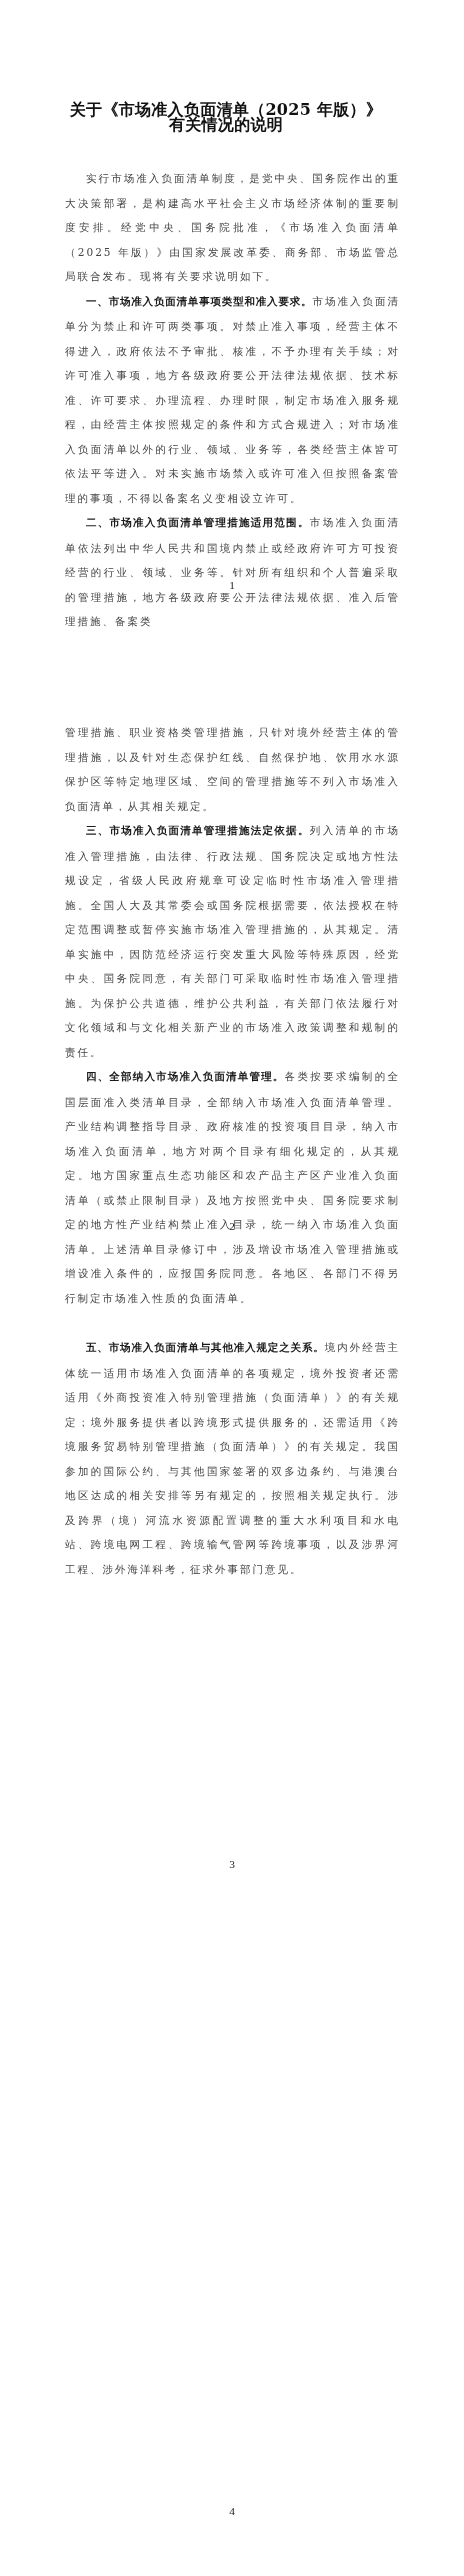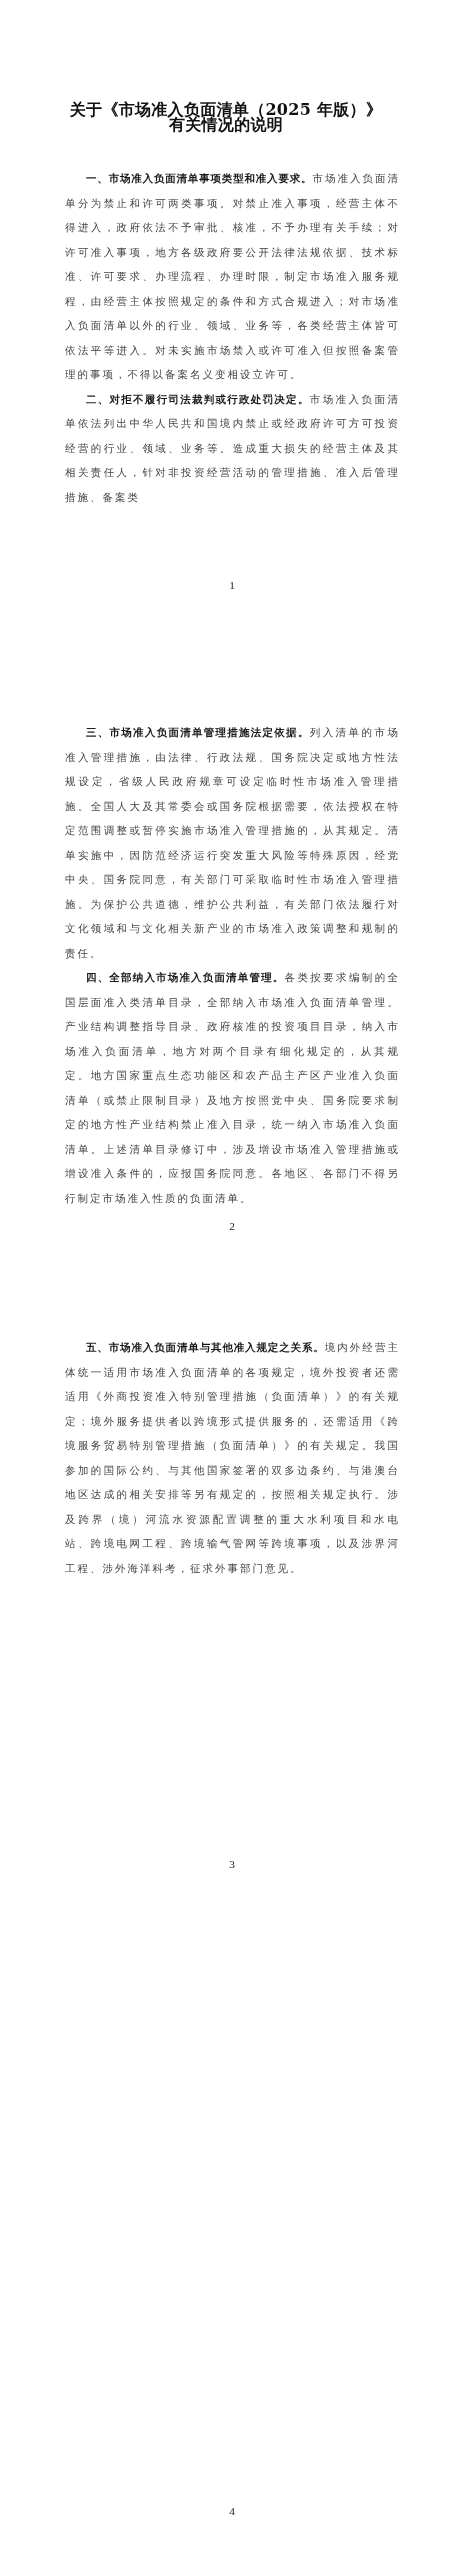--- a/index.html
+++ b/index.html
@@ -4,38 +4,40 @@
 <style>
   html, body { margin:0; padding:0; background:#ffffff; }
   body { width:464px; height:2576px; position:relative; overflow:hidden;
          font-family: "DejaVu Serif", "Liberation Serif", serif; color:#3a3a3a; }
   .doc-title { position:absolute; left:0; width:452px; text-align:center;
                font-family:"DejaVu Serif","Liberation Serif",serif; font-weight:bold;
                color:#111; font-size:16px; letter-spacing:0.3px; }
   .page-block { position:absolute; left:65px; width:335px; }
   .para { margin:0; font-size:10.5px; line-height:24.5px; text-align:justify;
           text-align-last:left; letter-spacing:2px; text-indent:2em; color:#444; }
-  .para b { font-family:Liberation Sans, sans-serif; font-weight:bold;
+  .para b { font-family:Liberation Mono, monospace; font-weight:bold;
             color:#1a1a1a; letter-spacing:0.8px; }
   .page-num { position:absolute; left:0; width:464px; text-align:center;
               font-family:"Liberation Serif","DejaVu Serif",serif; font-size:11.4px; color:#222; }
 </style>
 </head>
 <body>
 
 <div class="doc-title" style="top:100px;">关于《市场准入负面清单（2025 年版）》</div>
 <div class="doc-title" style="top:115px;">有关情况的说明</div>
 
 <div class="page-block" style="top:166px;">
+  <p class="para">实行市场准入负面清单制度，是党中央、国务院作出的重大决策部署，是构建高水平社会主义市场经济体制的重要制度安排。经党中央、国务院批准，《市场准入负面清单（2025 年版）》由国家发展改革委、商务部、市场监管总局联合发布。现将有关要求说明如下。</p>
   <p class="para"><b>一、市场准入负面清单事项类型和准入要求。</b><span>市场准入负面清单分为禁止和许可两类事项。对禁止准入事项，经营主体不得进入，政府依法不予审批、核准，不予办理有关手续；对许可准入事项，地方各级政府要公开法律法规依据、技术标准、许可要求、办理流程、办理时限，制定市场准入服务规程，由经营主体按照规定的条件和方式合规进入；对市场准入负面清单以外的行业、领域、业务等，各类经营主体皆可依法平等进入。对未实施市场禁入或许可准入但按照备案管理的事项，不得以备案名义变相设立许可。</span></p>
-  <p class="para"><b>二、对拒不履行司法裁判或行政处罚决定。</b><span>市场准入负面清单依法列出中华人民共和国境内禁止或经政府许可方可投资经营的行业、领域、业务等。造成重大损失的经营主体及其相关责任人，针对非投资经营活动的管理措施、准入后管理措施、备案类</span></p>
+  <p class="para"><b>二、市场准入负面清单管理措施适用范围。</b><span>市场准入负面清单依法列出中华人民共和国境内禁止或经政府许可方可投资经营的行业、领域、业务等。针对所有组织和个人普遍采取的管理措施，地方各级政府要公开法律法规依据、准入后管理措施、备案类</span></p>
 </div>
 <div class="page-num" style="top:579px;">1</div>
 
 <div class="page-block" style="top:720px;">
+  <p class="para" style="text-indent:0;"><span>管理措施、职业资格类管理措施，只针对境外经营主体的管理措施，以及针对生态保护红线、自然保护地、饮用水水源保护区等特定地理区域、空间的管理措施等不列入市场准入负面清单，从其相关规定。</span></p>
   <p class="para"><b>三、市场准入负面清单管理措施法定依据。</b><span>列入清单的市场准入管理措施，由法律、行政法规、国务院决定或地方性法规设定，省级人民政府规章可设定临时性市场准入管理措施。全国人大及其常委会或国务院根据需要，依法授权在特定范围调整或暂停实施市场准入管理措施的，从其规定。清单实施中，因防范经济运行突发重大风险等特殊原因，经党中央、国务院同意，有关部门可采取临时性市场准入管理措施。为保护公共道德，维护公共利益，有关部门依法履行对文化领域和与文化相关新产业的市场准入政策调整和规制的责任。</span></p>
   <p class="para"><b>四、全部纳入市场准入负面清单管理。</b><span>各类按要求编制的全国层面准入类清单目录，全部纳入市场准入负面清单管理。产业结构调整指导目录、政府核准的投资项目目录，纳入市场准入负面清单，地方对两个目录有细化规定的，从其规定。地方国家重点生态功能区和农产品主产区产业准入负面清单（或禁止限制目录）及地方按照党中央、国务院要求制定的地方性产业结构禁止准入目录，统一纳入市场准入负面清单。上述清单目录修订中，涉及增设市场准入管理措施或增设准入条件的，应报国务院同意。各地区、各部门不得另行制定市场准入性质的负面清单。</span></p>
 </div>
 <div class="page-num" style="top:1220px;">2</div>
 
 <div class="page-block" style="top:1335px;">
   <p class="para"><b>五、市场准入负面清单与其他准入规定之关系。</b><span>境内外经营主体统一适用市场准入负面清单的各项规定，境外投资者还需适用《外商投资准入特别管理措施（负面清单）》的有关规定；境外服务提供者以跨境形式提供服务的，还需适用《跨境服务贸易特别管理措施（负面清单）》的有关规定。我国参加的国际公约、与其他国家签署的双多边条约、与港澳台地区达成的相关安排等另有规定的，按照相关规定执行。涉及跨界（境）河流水资源配置调整的重大水利项目和水电站、跨境电网工程、跨境输气管网等跨境事项，以及涉界河工程、涉外海洋科考，征求外事部门意见。</span></p>
 </div>
 <div class="page-num" style="top:1858px;">3</div>
 

